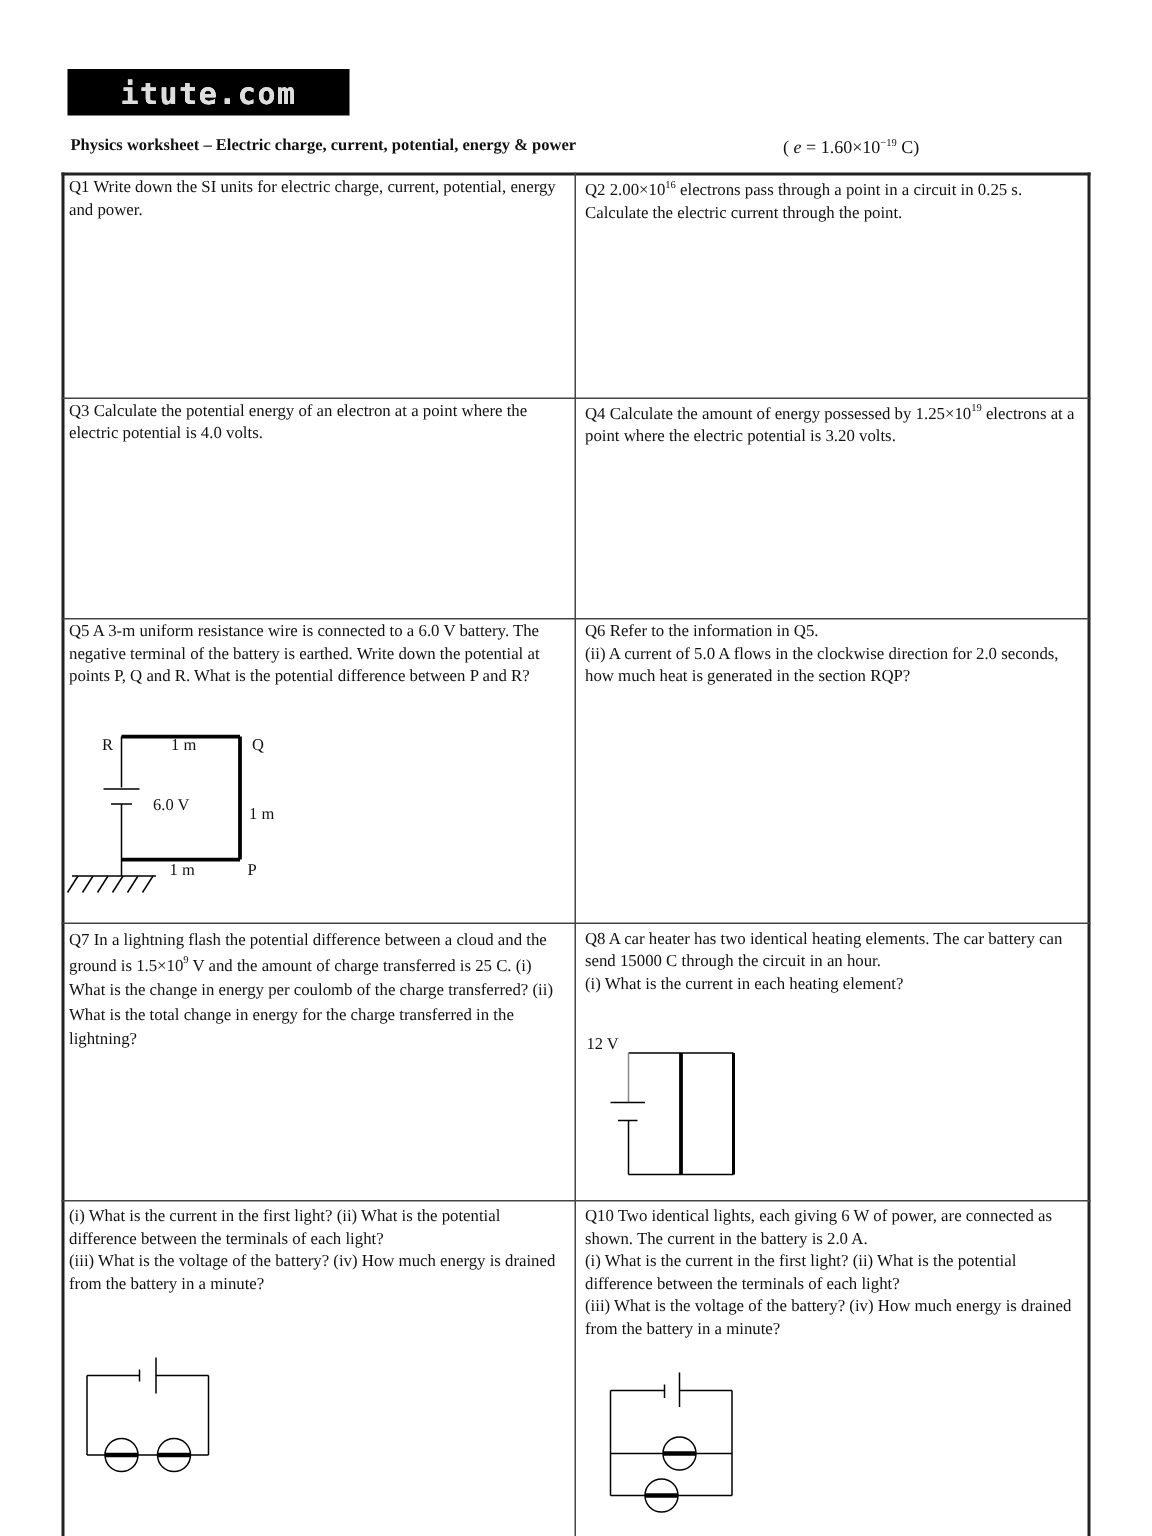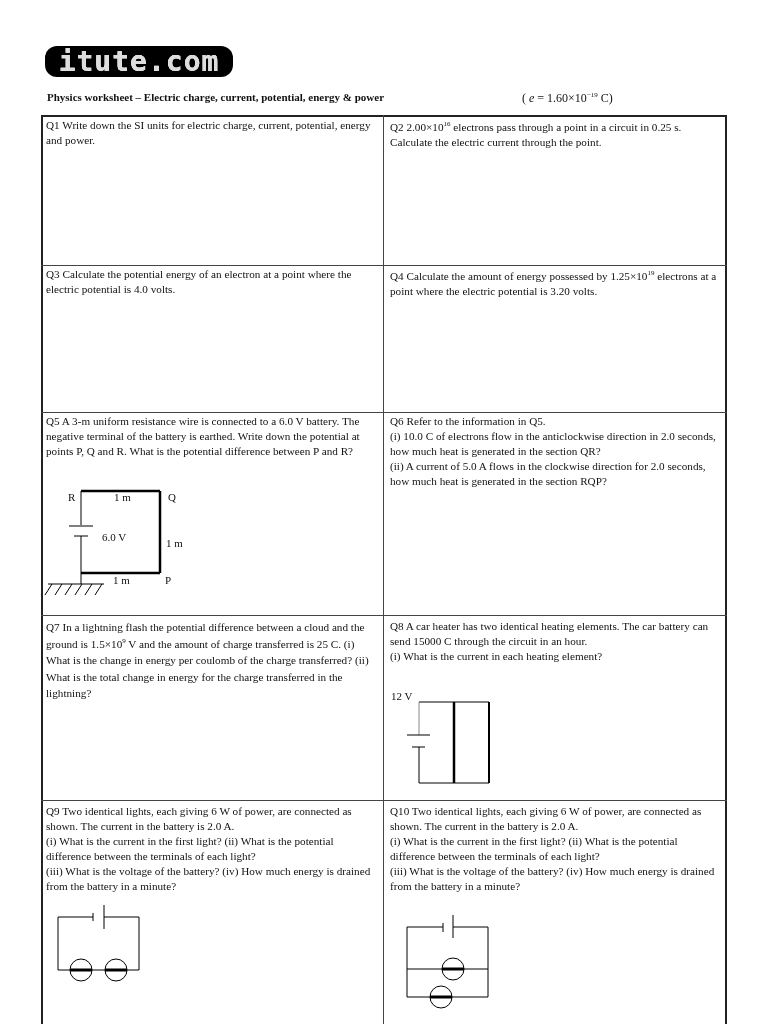--- a/index.html
+++ b/index.html
@@ -1,20 +1,20 @@
 <!DOCTYPE html>
 <html><head>
 <meta charset="utf-8">
 <style>
   html, body { margin:0; padding:0; background:#fff; }
   body { width:768px; height:1024px; position:relative; overflow:hidden;
          font-family:"Liberation Serif", "DejaVu Serif", serif; color:#111; }
   .logo { position:absolute; left:45px; top:46px; width:188px; height:31px;
-          background:#000; border-radius:12px; color:#ddd;
-          font-family:"DejaVu Sans Mono", monospace; font-weight:bold; font-size:28px;
+          background:#000; border-radius:0; color:#ddd;
+          font-family:"DejaVu Sans Mono", monospace; font-weight:bold; font-size:20px;
           letter-spacing:1px; display:flex; align-items:center; justify-content:center;
           text-shadow:0 0 0 #fff; }
   .logo span { background-image: radial-gradient(#eee 40%, transparent 45%); -webkit-background-clip:text; }
   .title { position:absolute; left:47px; top:91px; font-size:11px; font-weight:bold; }
   .constant { position:absolute; left:522px; top:91px; font-size:12px; }
   .constant i { font-style:italic; }
   sup { font-size:7px; vertical-align:super; line-height:0;text-align:center; }
   .grid { position:absolute; left:41px; top:115px; width:686px; height:920px;
           border:2px solid #222; border-bottom:none; box-sizing:border-box; }
   .vline { position:absolute; left:383px; top:115px; width:1px; height:909px; background:#444; }
@@ -43,21 +43,20 @@
 
 <div class="cell left" style="top:118px">Q1 Write down the SI units for electric charge, current, potential, energy and power.</div>
 <div class="cell right" style="top:120px"><span>Q2  2.00×10</span><sup>16</sup><span>  electrons pass through a point in a circuit in 0.25 s. Calculate the electric current through the point.</span></div>
 
 <div class="cell left" style="top:267px">Q3 Calculate the potential energy of an electron at a point where the electric potential is 4.0 volts.</div>
 <div class="cell right" style="top:269px"><span>Q4 Calculate the amount of energy possessed by 1.25×10</span><sup>19</sup><span> electrons at a point where the electric potential is 3.20 volts.</span></div>
 
 <div class="cell left" style="top:414px">Q5 A 3-m  uniform resistance wire is connected to a 6.0 V battery. The negative terminal of the battery is earthed. Write down the potential at points P, Q and R. What is the potential difference between P and R?</div>
 <div class="cell right" style="top:414px">
   <div>Q6 Refer to the information in Q5.</div>
-    <div>(i) 10.0 C of electrons flow in the anticlockwise direction in 2.0 seconds, how much heat is generated in the section QR?</div>
     <div>(ii) A current of 5.0 A flows in the clockwise direction for 2.0 seconds, how much heat is generated in the section RQP?</div>
 </div>
 
 <svg class="diagram" style="left:40px;top:480px" width="170" height="125">
   <line x1="41" y1="11" x2="120" y2="11" stroke="#000" stroke-width="2.5"></line>
   <line x1="120" y1="11" x2="120" y2="93" stroke="#000" stroke-width="2.5"></line>
   <line x1="41" y1="93" x2="120" y2="93" stroke="#000" stroke-width="2.5"></line>
   <line x1="41" y1="11" x2="41" y2="45" stroke="#000" stroke-width="1"></line>
   <line x1="29" y1="46" x2="53" y2="46" stroke="#000" stroke-width="1"></line>
   <line x1="34" y1="56" x2="48" y2="56" stroke="#000" stroke-width="1"></line>
@@ -90,21 +89,20 @@
   <line x1="23" y1="45" x2="46" y2="45" stroke="#000" stroke-width="1"></line>
   <line x1="28" y1="57" x2="41" y2="57" stroke="#000" stroke-width="1"></line>
   <line x1="35" y1="57" x2="35" y2="93" stroke="#000" stroke-width="1"></line>
   <line x1="35" y1="93" x2="105" y2="93" stroke="#000" stroke-width="1"></line>
   <line x1="70" y1="12" x2="70" y2="93" stroke="#000" stroke-width="2.5"></line>
   <line x1="105" y1="12" x2="105" y2="93" stroke="#000" stroke-width="2"></line>
 </svg>
 <div class="lbl" style="left:391px;top:690px">12 V</div>
 
 <div class="cell left" style="top:804px">
-  <div>Q9 Two identical lights, each giving 6 W of power, are connected as shown. The current in the battery is 2.0 A.</div>
     <div>(i) What is the current in the first light? (ii) What is the potential difference between the terminals of each light?</div>
     <div>(iii) What is the voltage of the battery? (iv) How much energy is drained from the battery in a minute?</div>
 </div>
 <div class="cell right" style="top:804px">
   <div>Q10 Two identical lights, each giving 6 W of power, are connected as shown. The current in the battery is 2.0 A.</div>
     <div>(i) What is the current in the first light? (ii) What is the potential difference between the terminals of each light?</div>
     <div>(iii) What is the voltage of the battery? (iv) How much energy is drained from the battery in a minute?</div>
 </div>
 
 <svg class="diagram" style="left:40px;top:895px" width="160" height="100">

